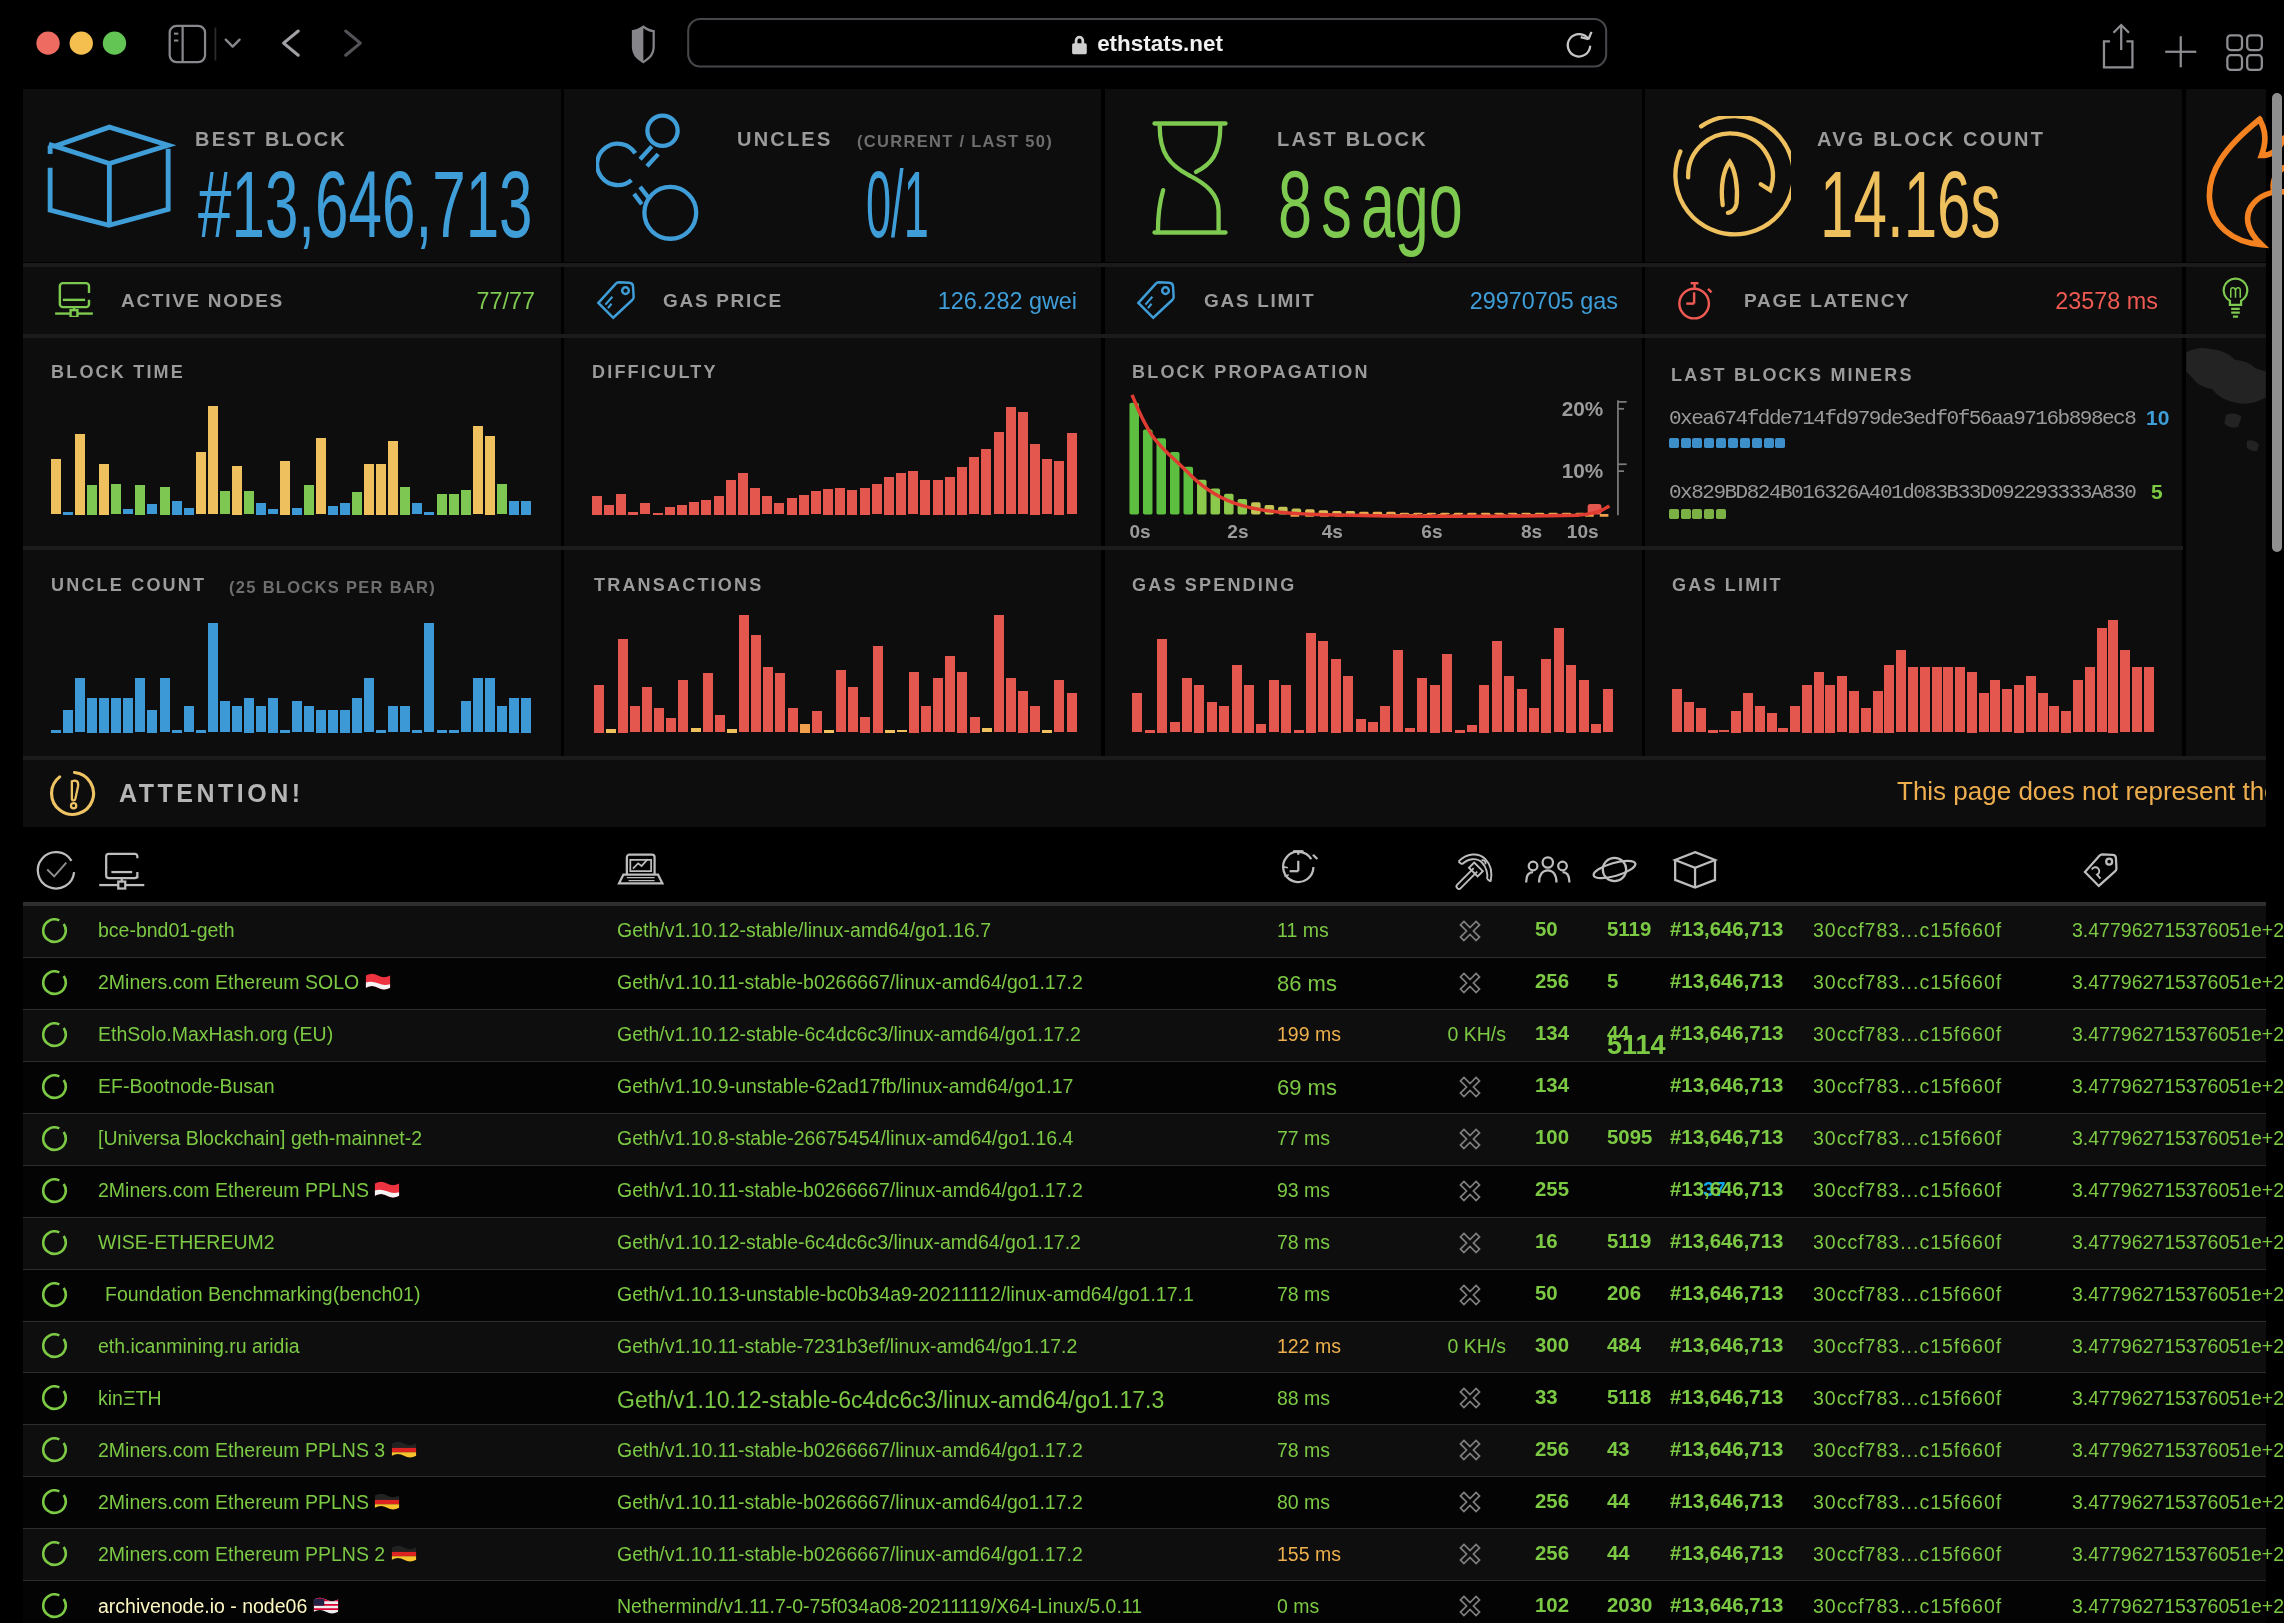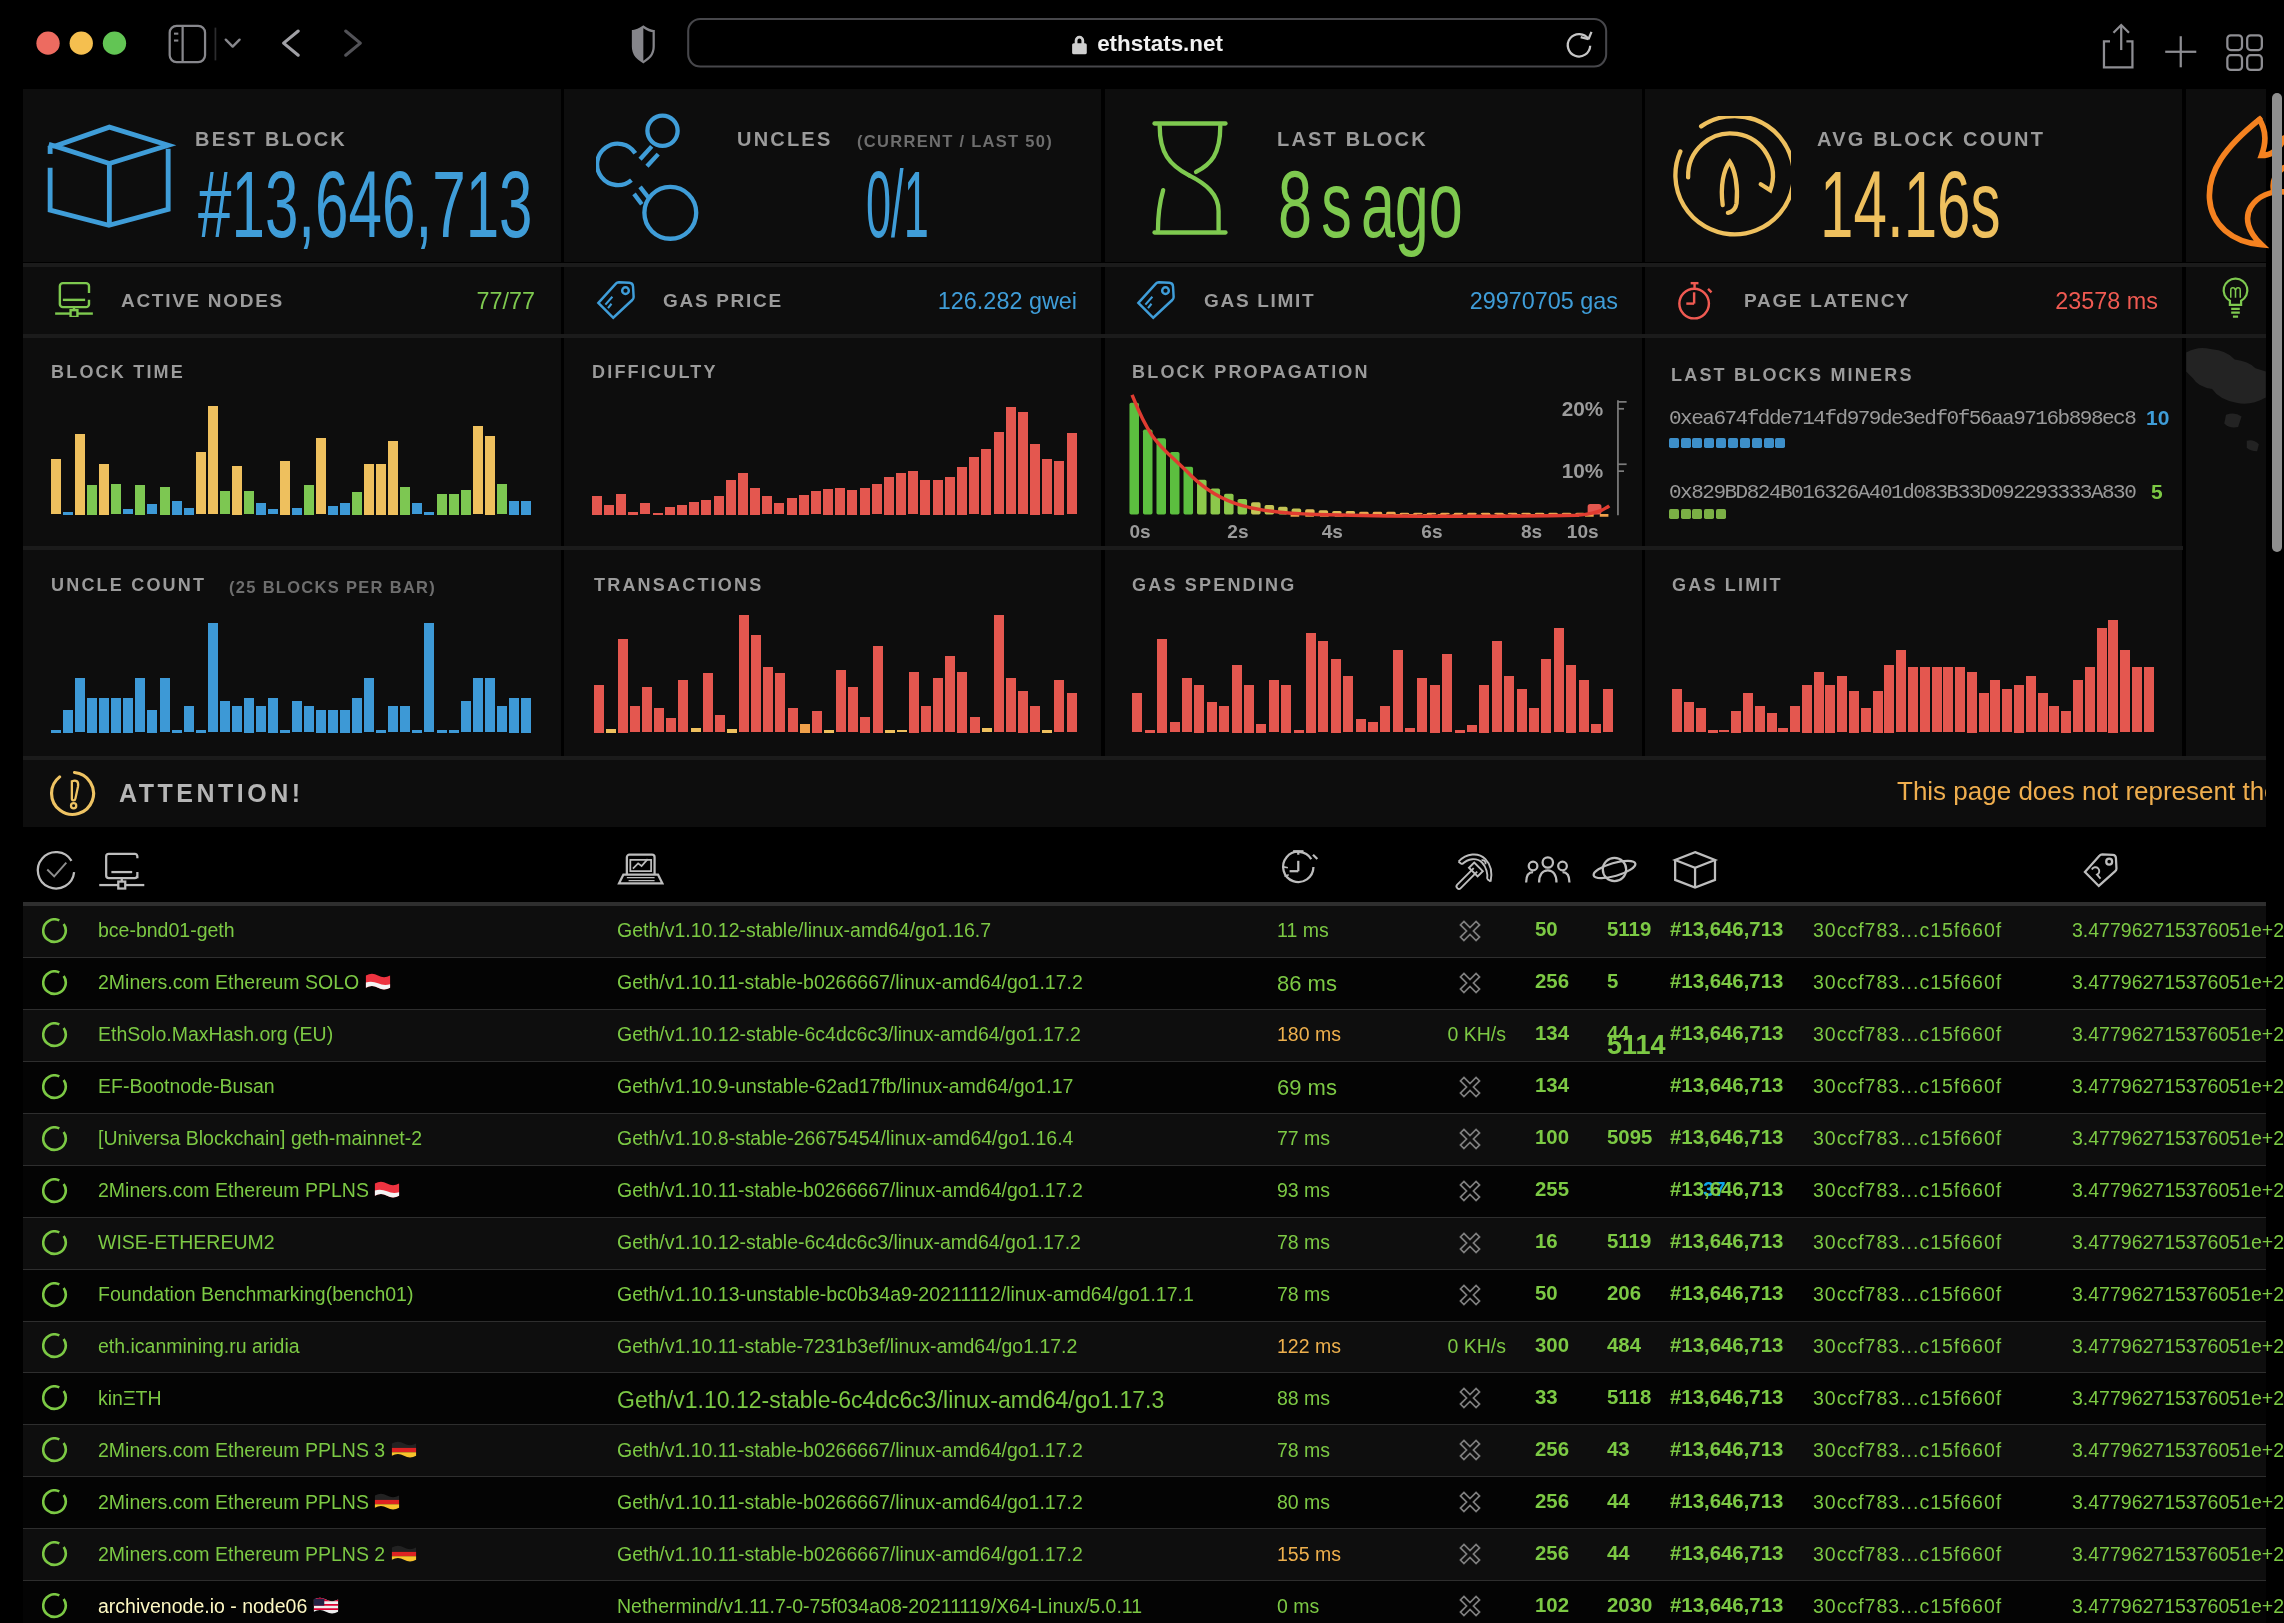--- a/index.html
+++ b/index.html
@@ -616,21 +616,21 @@
 <div class="abs" style="left:1607px;top:970px;font-size:20.4px;font-weight:bold;color:#7cc944">5</div>
 <div class="abs" style="left:1670px;top:970px;font-size:20.4px;font-weight:bold;color:#7cc944">#13,646,713</div>
 <div class="abs" style="left:1813px;top:971px;font-size:19.5px;letter-spacing:1px;color:#7cc944">30ccf783...c15f660f</div>
 <div class="abs" style="left:2072px;top:971px;font-size:19.5px;color:#7cc944;white-space:nowrap">3.477962715376051e+21</div>
 <div class="abs" style="left:22.5px;top:1009px;width:2243px;height:52px;background:#0e0e0e;border-top:1.7px solid #2e2e2e"></div>
 <svg class="abs" style="left:42px;top:1022px" width="26" height="26" viewBox="0 0 30 30">
       <path d="M 20 2.8 A 13 13 0 1 0 25 7" fill="none" stroke="#7cc944" stroke-width="3"></path>
     </svg>
 <div class="abs" style="left:98px;top:1023px;font-size:19.5px;color:#7cc944;white-space:nowrap">EthSolo.MaxHash.org (EU)</div>
 <div class="abs" style="left:617px;top:1023px;font-size:19.5px;color:#7cc944;white-space:nowrap">Geth/v1.10.12-stable-6c4dc6c3/linux-amd64/go1.17.2</div>
-<div class="abs" style="left:1277px;top:1023px;font-size:19.5px;color:#eeb04d">180 ms</div>
+<div class="abs" style="left:1277px;top:1023px;font-size:19.5px;color:#eeb04d">199 ms</div>
 <div class="abs" style="left:1339px;top:1023px;width:167px;text-align:right;font-size:19.5px;color:#7cc944">0 KH/s</div>
 <div class="abs" style="left:1535px;top:1022px;font-size:20.4px;font-weight:bold;color:#7cc944">134</div>
 <div class="abs" style="left:1607px;top:1022px;font-size:20.4px;font-weight:bold;color:#7cc944">44</div>
 <div class="abs" style="left:1670px;top:1022px;font-size:20.4px;font-weight:bold;color:#7cc944">#13,646,713</div>
 <div class="abs" style="left:1813px;top:1023px;font-size:19.5px;letter-spacing:1px;color:#7cc944">30ccf783...c15f660f</div>
 <div class="abs" style="left:2072px;top:1023px;font-size:19.5px;color:#7cc944;white-space:nowrap">3.477962715376051e+21</div>
 <div class="abs" style="left:22.5px;top:1061px;width:2243px;height:52px;background:#040404;border-top:1.7px solid #2e2e2e"></div>
 <svg class="abs" style="left:42px;top:1074px" width="26" height="26" viewBox="0 0 30 30">
       <path d="M 20 2.8 A 13 13 0 1 0 25 7" fill="none" stroke="#7cc944" stroke-width="3"></path>
     </svg>
@@ -690,21 +690,21 @@
       </svg></div>
 <div class="abs" style="left:1535px;top:1230px;font-size:20.4px;font-weight:bold;color:#7cc944">16</div>
 <div class="abs" style="left:1607px;top:1230px;font-size:20.4px;font-weight:bold;color:#7cc944">5119</div>
 <div class="abs" style="left:1670px;top:1230px;font-size:20.4px;font-weight:bold;color:#7cc944">#13,646,713</div>
 <div class="abs" style="left:1813px;top:1231px;font-size:19.5px;letter-spacing:1px;color:#7cc944">30ccf783...c15f660f</div>
 <div class="abs" style="left:2072px;top:1231px;font-size:19.5px;color:#7cc944;white-space:nowrap">3.477962715376051e+21</div>
 <div class="abs" style="left:22.5px;top:1269px;width:2243px;height:52px;background:#040404;border-top:1.7px solid #2e2e2e"></div>
 <svg class="abs" style="left:42px;top:1282px" width="26" height="26" viewBox="0 0 30 30">
       <path d="M 20 2.8 A 13 13 0 1 0 25 7" fill="none" stroke="#7cc944" stroke-width="3"></path>
     </svg>
-<div class="abs" style="left:98px;top:1283px;font-size:19.5px;color:#7cc944;white-space:nowrap">Foundation Benchmarking(bench01)</div>
+<div class="abs" style="left:105px;top:1283px;font-size:19.5px;color:#7cc944;white-space:nowrap">Foundation Benchmarking(bench01)</div>
 <div class="abs" style="left:617px;top:1283px;font-size:19.5px;color:#7cc944;white-space:nowrap">Geth/v1.10.13-unstable-bc0b34a9-20211112/linux-amd64/go1.17.1</div>
 <div class="abs" style="left:1277px;top:1283px;font-size:19.5px;color:#7cc944">78 ms</div>
 <div class="abs" style="left:1457px;top:1282px"><svg width="26" height="26" viewBox="0 0 30 30">
         <path d="M8 4 L15 11 L22 4 L26 8 L19 15 L26 22 L22 26 L15 19 L8 26 L4 22 L11 15 L4 8 Z" fill="none" stroke="#7e7e7e" stroke-width="2"></path>
       </svg></div>
 <div class="abs" style="left:1535px;top:1282px;font-size:20.4px;font-weight:bold;color:#7cc944">50</div>
 <div class="abs" style="left:1607px;top:1282px;font-size:20.4px;font-weight:bold;color:#7cc944">206</div>
 <div class="abs" style="left:1670px;top:1282px;font-size:20.4px;font-weight:bold;color:#7cc944">#13,646,713</div>
 <div class="abs" style="left:1813px;top:1283px;font-size:19.5px;letter-spacing:1px;color:#7cc944">30ccf783...c15f660f</div>
 <div class="abs" style="left:2072px;top:1283px;font-size:19.5px;color:#7cc944;white-space:nowrap">3.477962715376051e+21</div>

